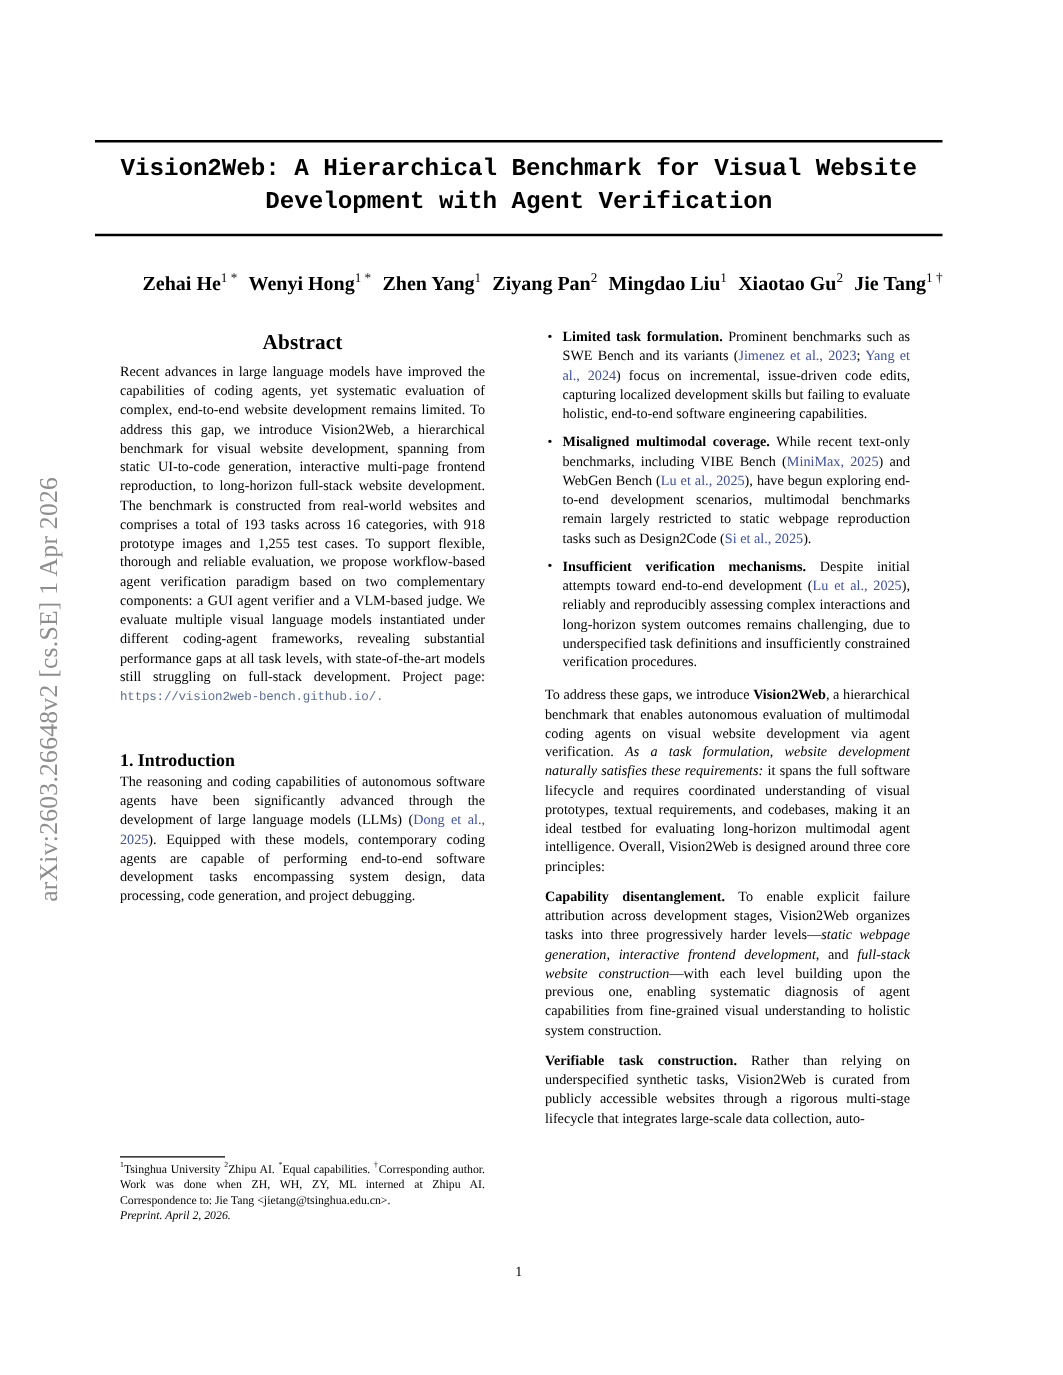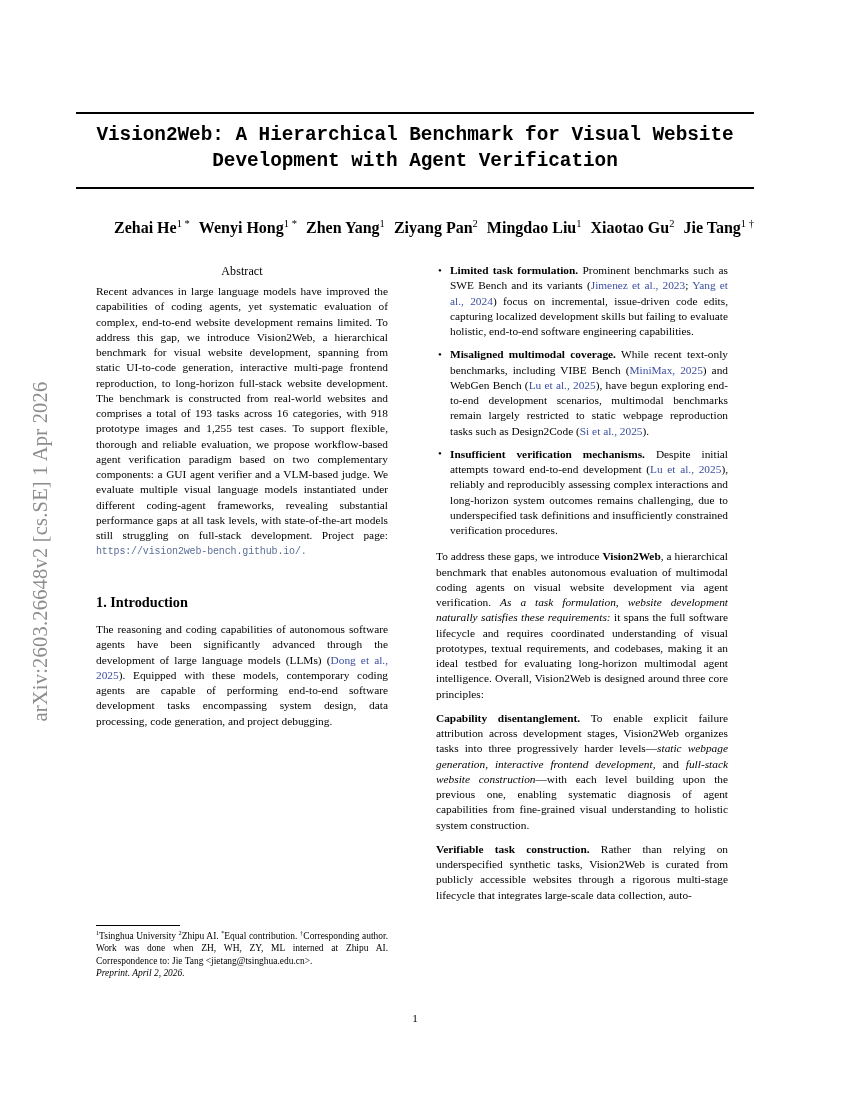--- a/index.html
+++ b/index.html
@@ -92,36 +92,36 @@
     line-height: 1.345;
     text-align: justify;
     text-justify: inter-word;
     hyphens: none;
   }
   #col-left  { left: 20px; }
   #col-right { left: 348px; margin-left: 12px; }
 
   .abstract-head {
     text-align: center;
-    font-size: 12px;
-    font-weight: normal;
+    font-size: 17px;
+    font-weight: bold;
     margin: 0 0 5px 0;
     letter-spacing: 0.1px;
   }
 
   p { margin: 0; }
   p + p { margin-top: 9px; }
 
   .sec-head {
     font-size: 14.3px;
     font-weight: bold;
     margin: 0;
     text-align: left;
   }
-  #intro-head { margin-top: 34px; margin-bottom: 10px; }
+  #intro-head { margin-top: 34px; }
 
   .bullets { margin: 0; padding: 0; list-style: none; }
   .bullets li {
     position: relative;
     padding-left: 14px;
     margin-bottom: 8px;
     text-align: justify;
   }
   .bullets li:last-child { margin-bottom: 0; }
   .bullets li::before {
@@ -217,19 +217,19 @@
 
     <p style="margin-top:11px"><span>To address these gaps, we introduce </span><b>Vision2Web</b><span>, a hierarchical benchmark that enables autonomous evaluation of multimodal coding agents on visual website development via agent verification. </span><i>As a task formulation, website development naturally satisfies these requirements:</i><span> it spans the full software lifecycle and requires coordinated understanding of visual prototypes, textual requirements, and codebases, making it an ideal testbed for evaluating long-horizon multimodal agent intelligence. Overall, Vision2Web is designed around three core principles:</span></p>
 
     <p><b>Capability disentanglement.</b><span> To enable explicit failure attribution across development stages, Vision2Web organizes tasks into three progressively harder levels—</span><i>static webpage generation</i><span>, </span><i>interactive frontend development</i><span>, and </span><i>full-stack website construction</i><span>—with each level building upon the previous one, enabling systematic diagnosis of agent capabilities from fine-grained visual understanding to holistic system construction.</span></p>
 
     <p><b>Verifiable task construction.</b><span> Rather than relying on underspecified synthetic tasks, Vision2Web is curated from publicly accessible websites through a rigorous multi-stage lifecycle that integrates large-scale data collection, auto-</span></p>
   </div>
 
   <div id="footnote">
     <div class="fn-rule"></div>
-    <div><sup>1</sup><span>Tsinghua University </span><sup>2</sup><span>Zhipu AI. </span><sup>*</sup><span>Equal contribution. </span><sup>†</sup><span>Corresponding author. Work was done when ZH, WH, ZY, ML interned at Zhipu AI. Correspondence to: Jie Tang &lt;jietang@tsinghua.edu.cn&gt;.</span></div>
+    <div><sup>1</sup><span>Tsinghua University </span><sup>2</sup><span>Zhipu AI. </span><sup>*</sup><span>Equal capabilities. </span><sup>†</sup><span>Corresponding author. Work was done when ZH, WH, ZY, ML interned at Zhipu AI. Correspondence to: Jie Tang &lt;jietang@tsinghua.edu.cn&gt;.</span></div>
     <div class="preprint">Preprint. April 2, 2026.</div>
   </div>
 
   <div id="pageno">1</div>
 
 </div>
 
 </body></html>

